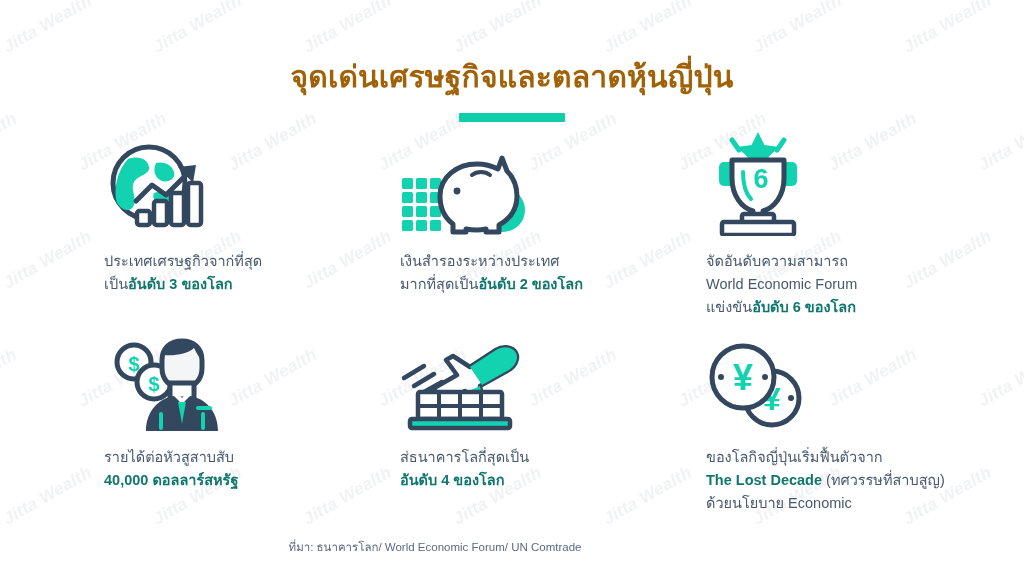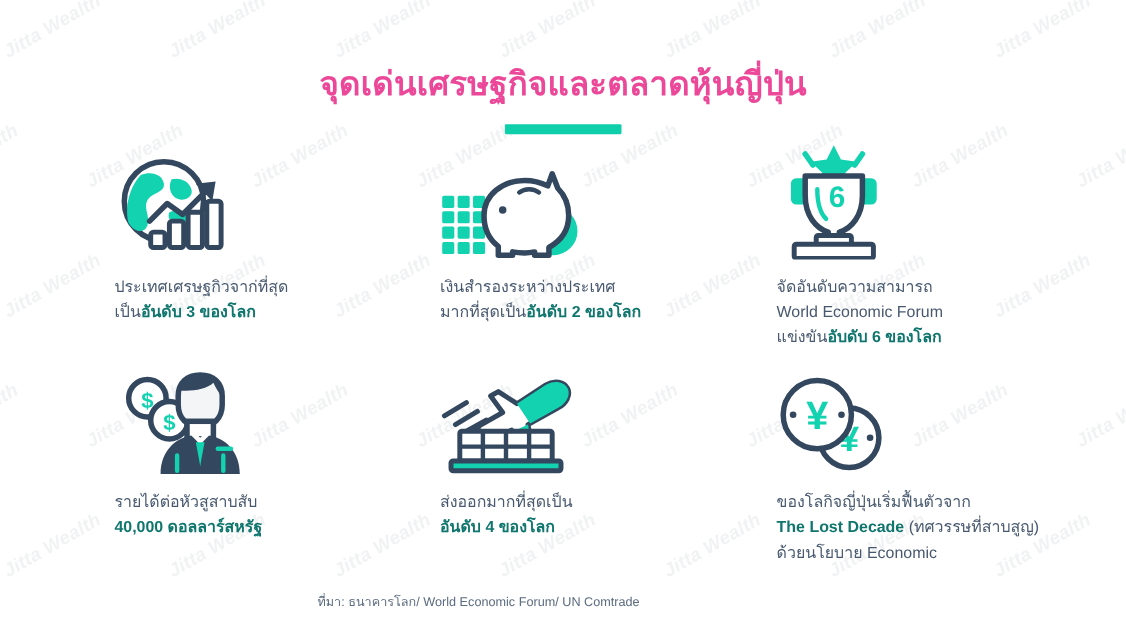--- a/index.html
+++ b/index.html
@@ -47,21 +47,21 @@
   }
 
   
   #header {
     text-align: center;
     padding-top: 58px;
   }
   #page-title {
     font-size: 30px;
     font-weight: 700;
-    color: #ec4899;
+    color: #a16207;
     letter-spacing: 0.2px;
     line-height: 1.25;
     margin: 0;
   }
   #title-underline {
     width: 106px;
     height: 9px;
     background: #0ecfaa;
     margin: 17px auto 0 auto;
     border-radius: 1px;
@@ -273,21 +273,21 @@
           <g stroke="#33475f" stroke-width="4">
             <path d="M39 56 L39 83"></path>
               <path d="M60 56 L60 83"></path>
               <path d="M81 56 L81 83"></path>
               <path d="M18 70 L102 70"></path>
           </g>
           <rect x="10" y="83" width="100" height="9" rx="2" fill="#12d2b0" stroke="#33475f" stroke-width="4.5"></rect>
         </svg>
       </div>
       <div class="card-text">
-          <span class="ln"><span>ส่งออกมากที่สุดเป็น</span></span>
+          <span class="ln"><span>ส่ธนาคารโลกี่สุดเป็น</span></span>
           <span class="ln"><b>อันดับ 4 ของโลก</b></span>
         </div>
     </div>
 
     <div class="card">
       <div class="card-icon">
         <svg width="108" height="92" viewBox="0 0 108 92" aria-hidden="true">
           <circle cx="66" cy="58" r="27" fill="#ffffff" stroke="#33475f" stroke-width="5"></circle>
           <text x="66" y="70" text-anchor="middle" font-family="'Liberation Sans',sans-serif" font-size="32" font-weight="700" fill="#12d2b0">¥</text>
           <circle cx="85" cy="58" r="3" fill="#33475f"></circle>

